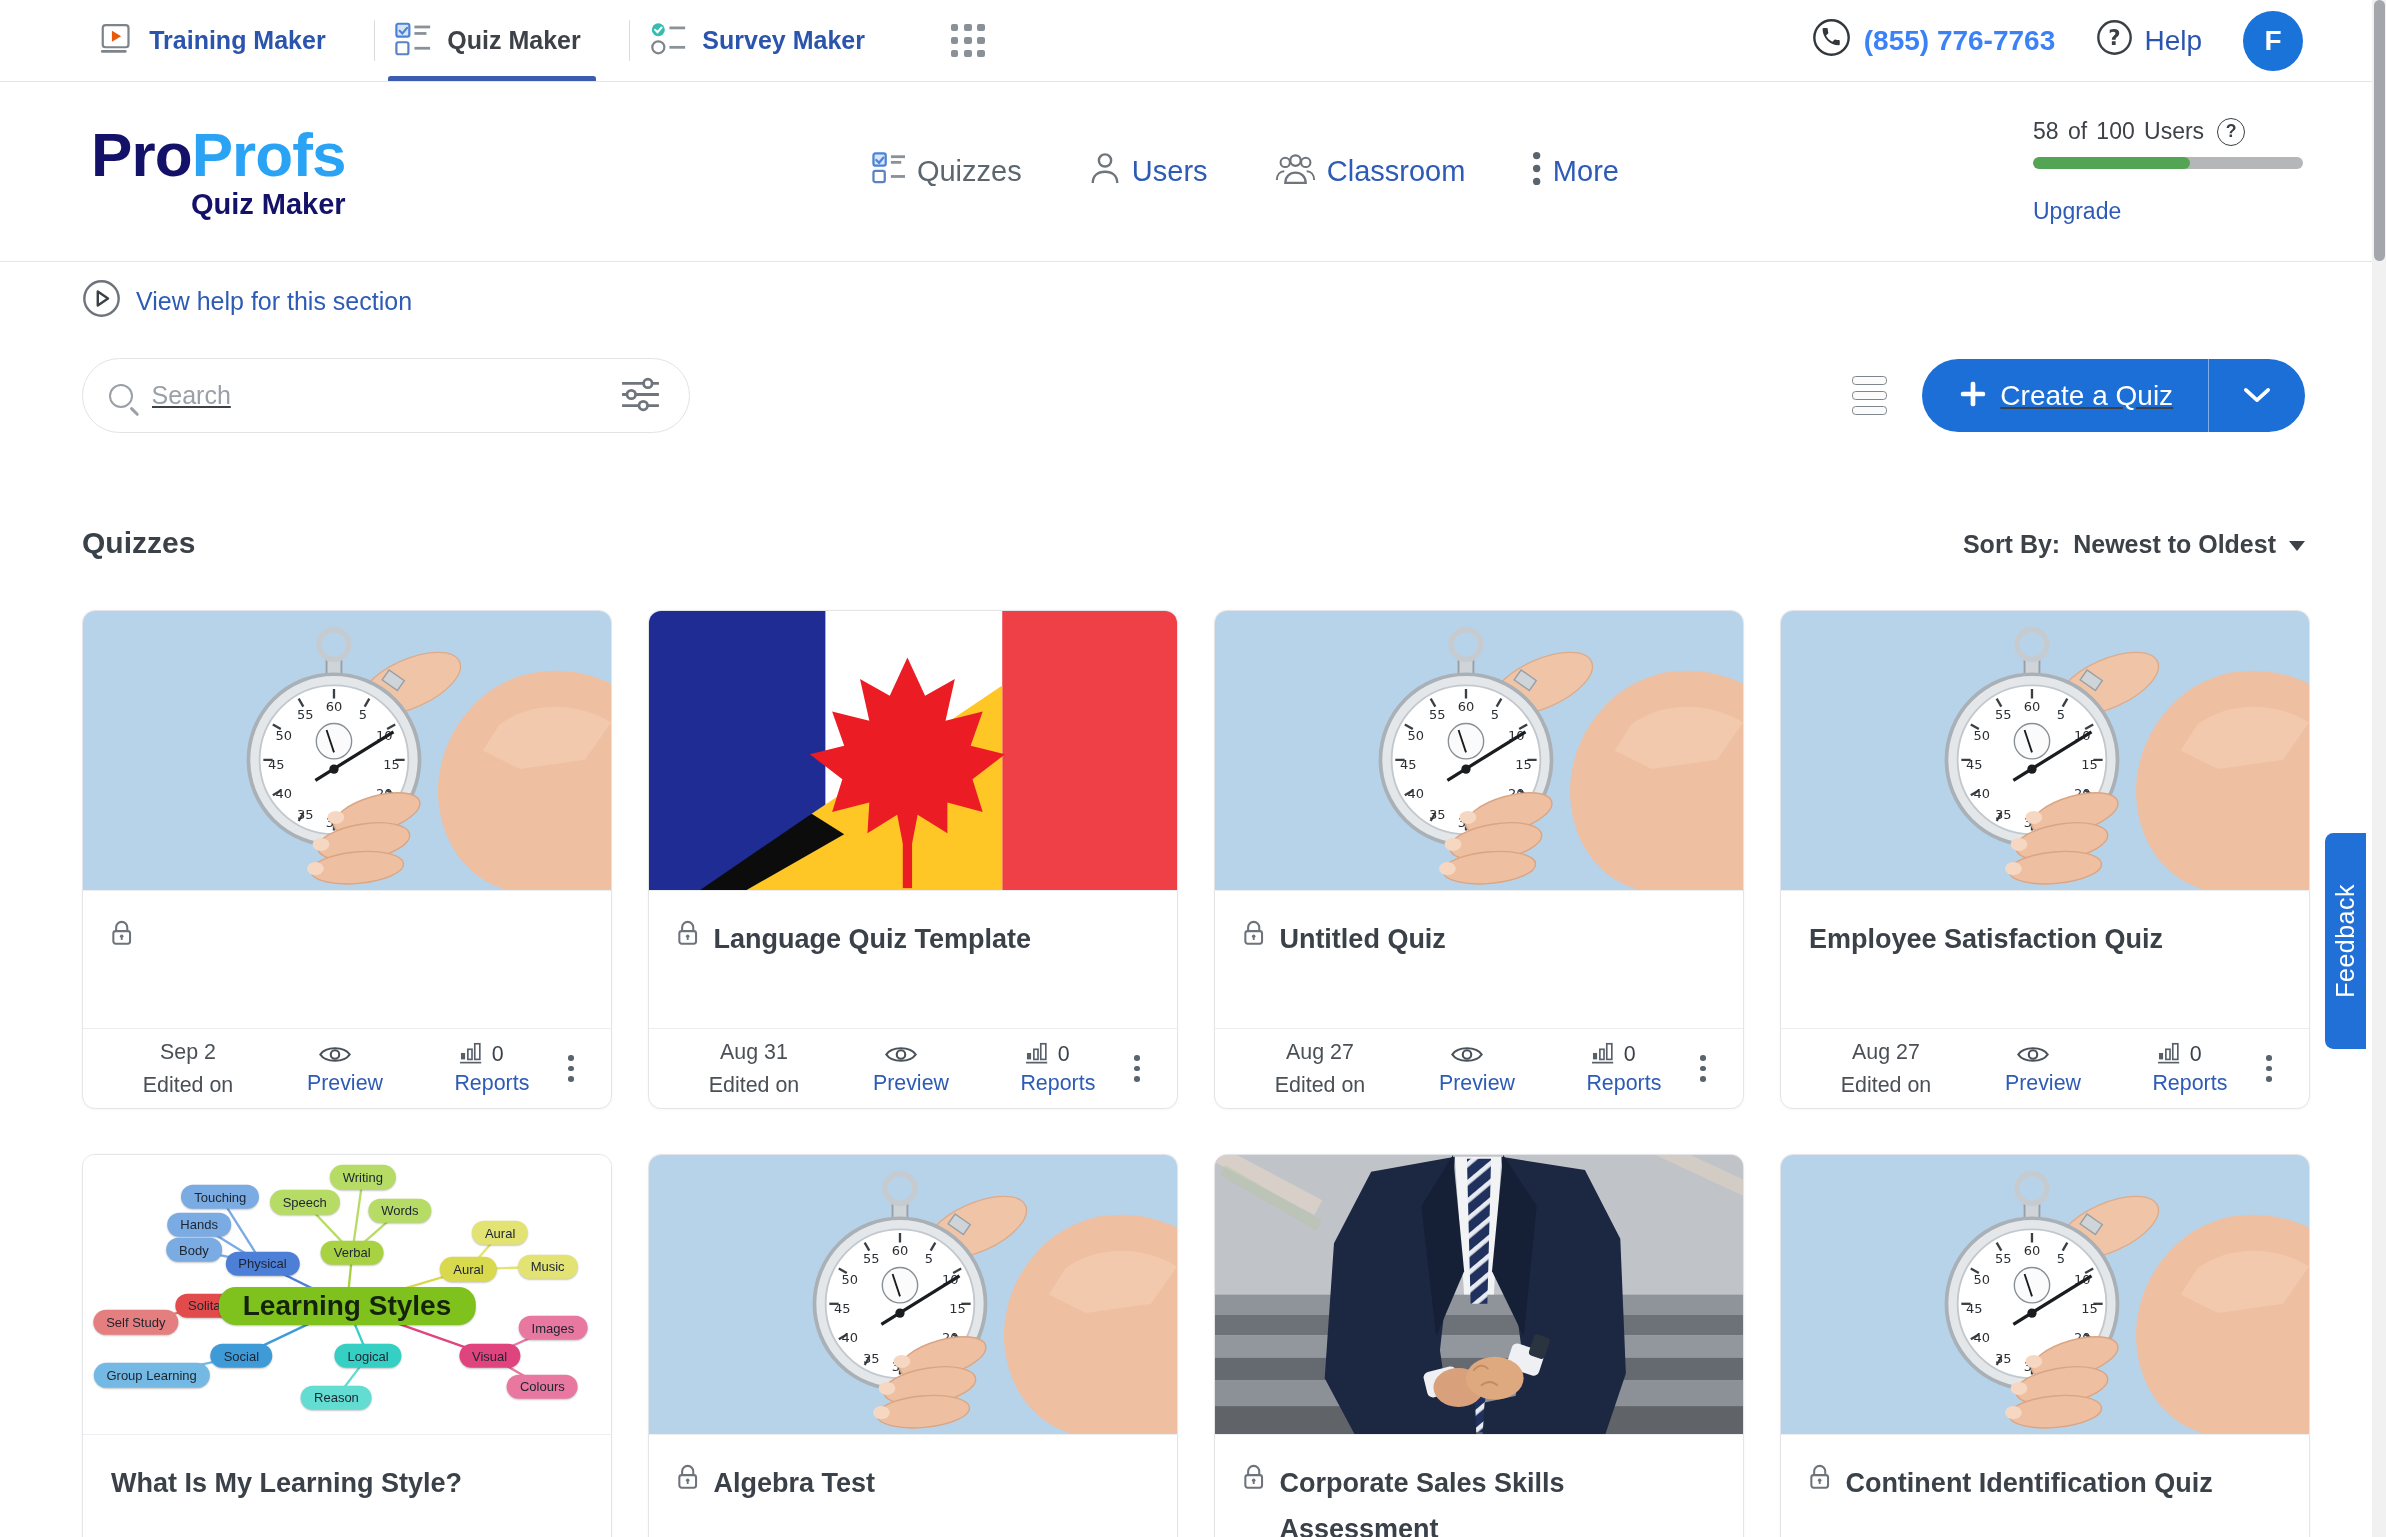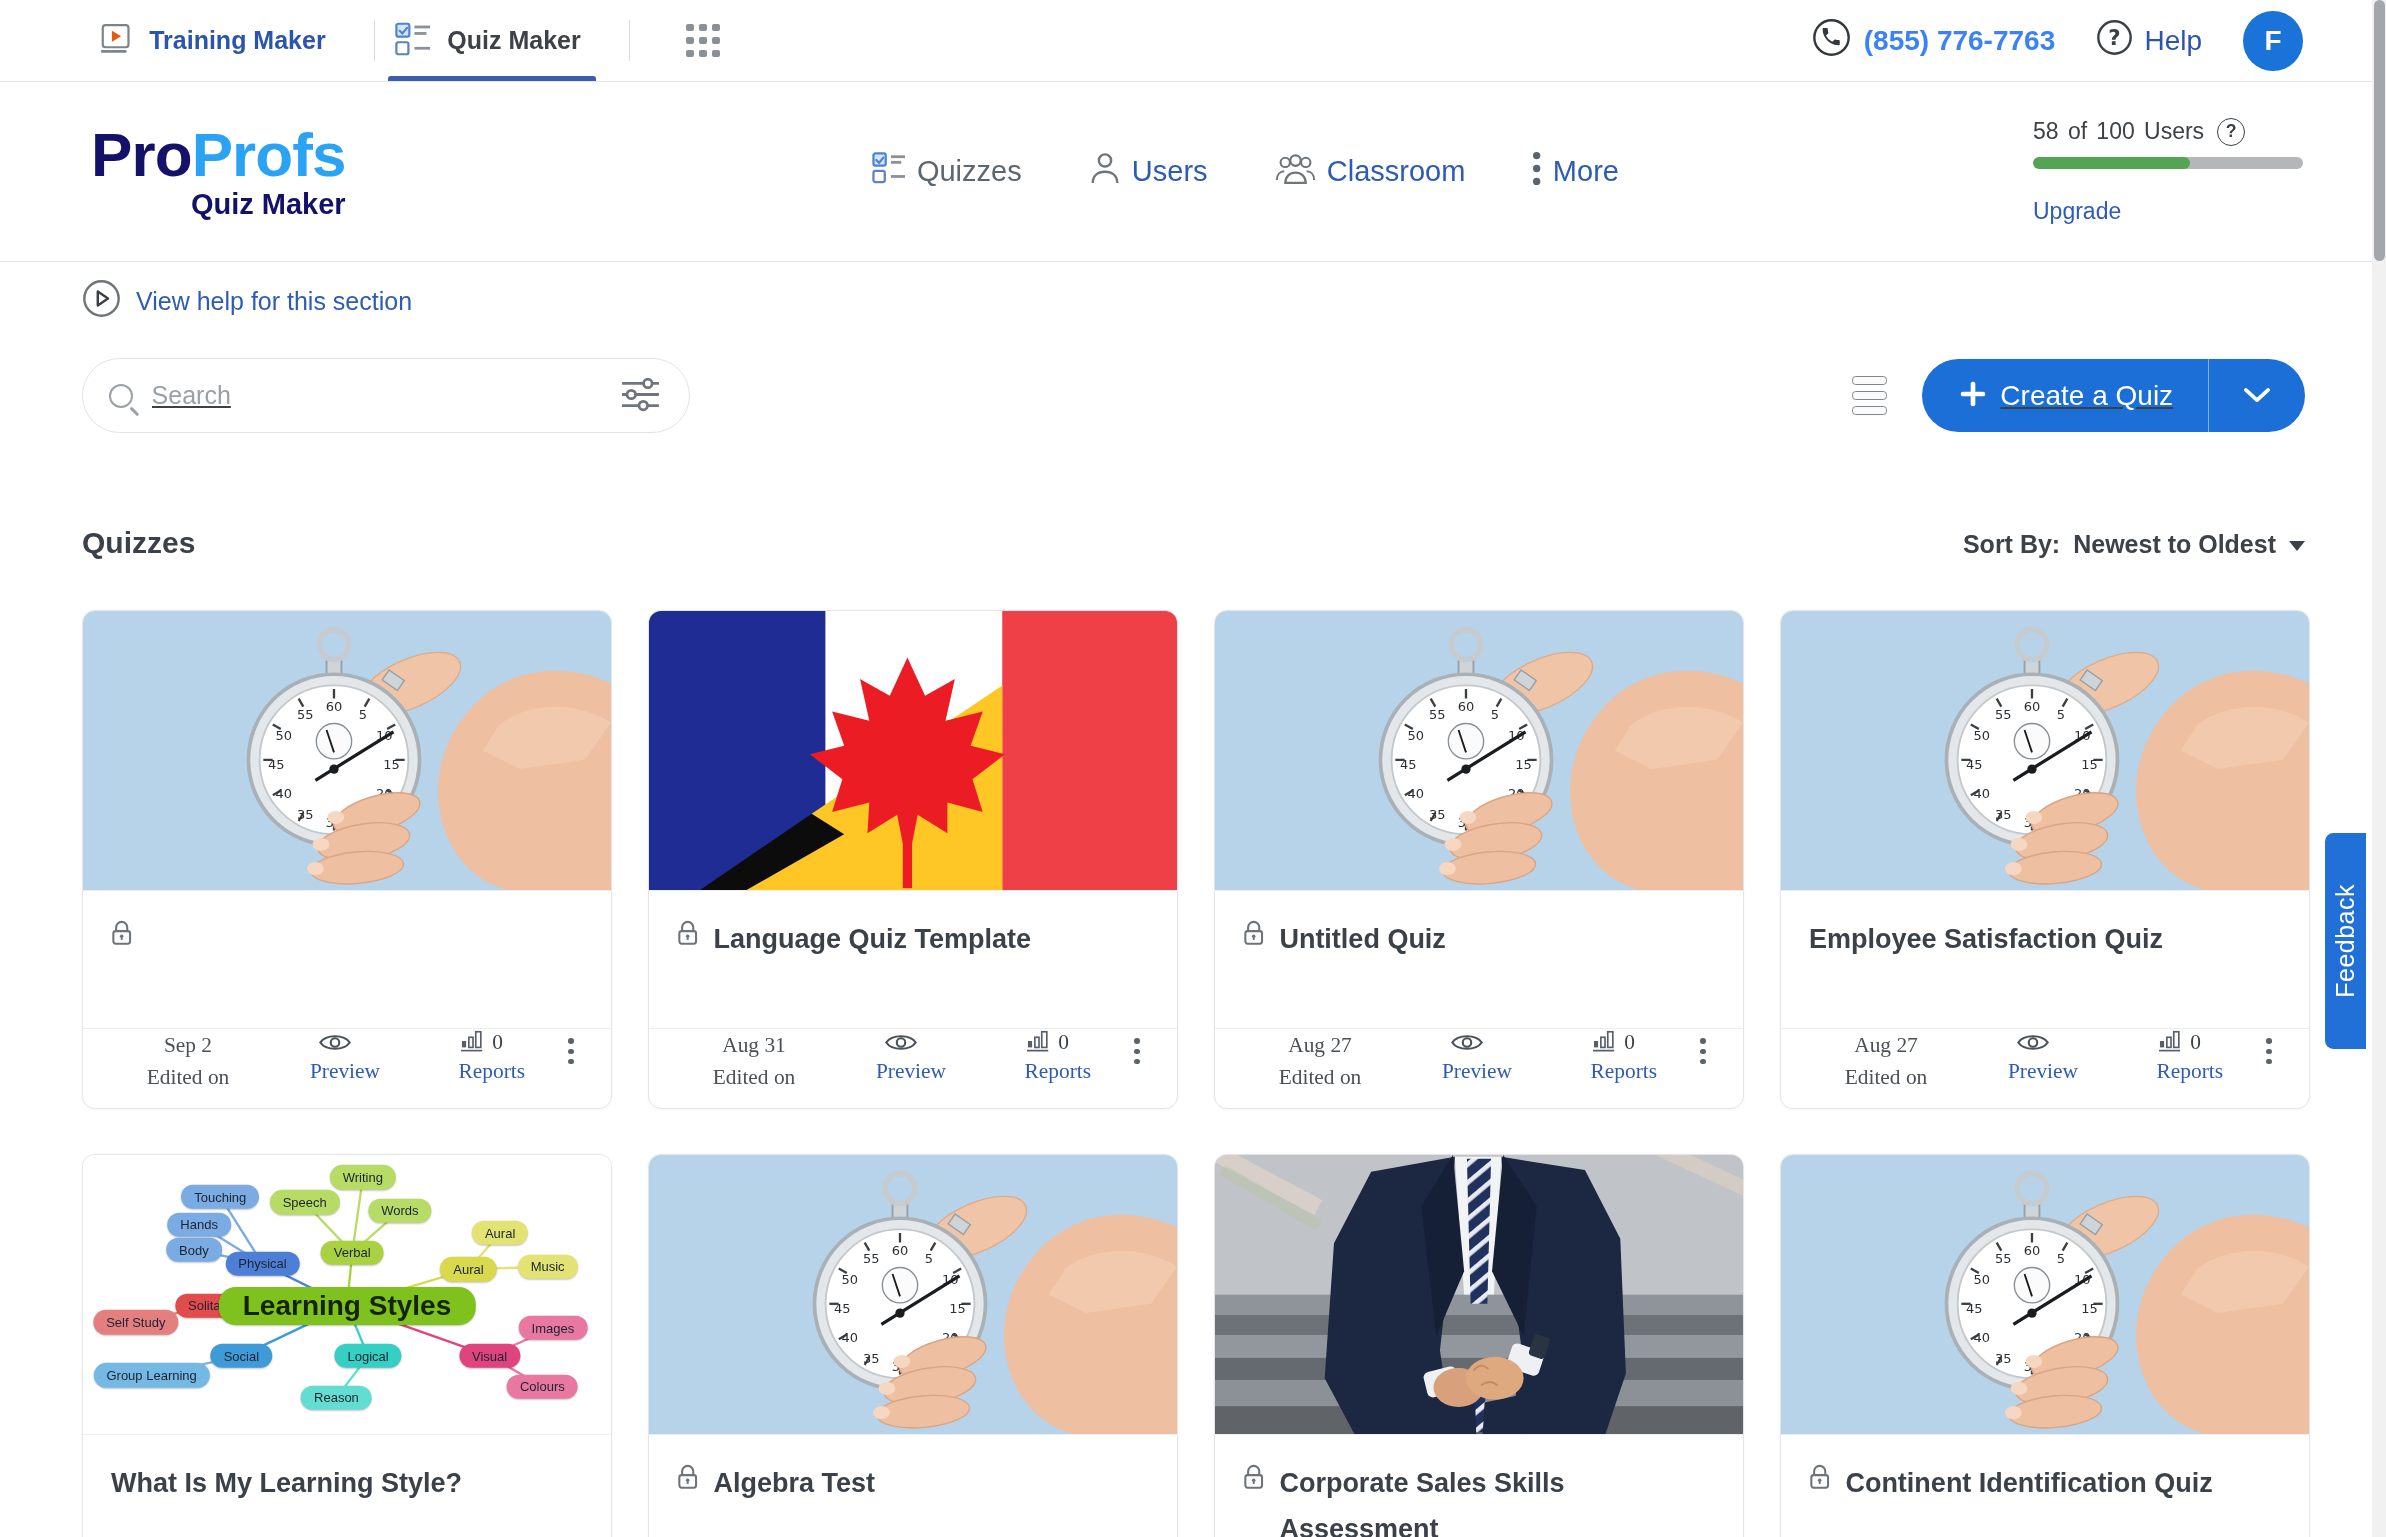--- a/index.html
+++ b/index.html
@@ -88,21 +88,21 @@
   .card { width:530px; height:499px; border:0.9px solid #e3e5e8; border-radius:13px;
     background:#fff; display:flex; flex-direction:column; overflow:hidden;
     box-shadow:0 0.9px 2.8px rgba(0,0,0,.04); }
   .card-img { height:280px; flex:0 0 auto; position:relative; overflow:hidden; cursor:pointer;
     border-bottom:0.9px solid #eceef0; }
   .card-img svg { display:block; width:100%; height:100%; }
   .title-row { padding:26px 28px 5.6px; display:flex; gap:15px; align-items:flex-start; flex:1; }
   .lockwrap { flex:0 0 auto; margin-top:2.8px; }
   .card-title { font-size:27px; font-weight:700; color:#3a4149; line-height:1.7; cursor:pointer; }
   .card-footer { flex:0 0 auto; border-top:0.9px solid #ededed; height:80px; display:flex;
-    align-items:flex-start; padding:0 28px 0 35px;font-family:Liberation Serif, serif; }
+    align-items:center; padding:0 28px 0 35px; }
   .edited { width:140px; text-align:center; font-size:21.4px; color:#4a5056; line-height:1.5; }
   .f-col { width:140px; display:flex; flex-direction:column; align-items:center; gap:3.7px;
     cursor:pointer; }
   .f-col .f-label { font-size:21.4px; color:#2d5bb5;margin-left:20px; }
   .f-top { display:flex; align-items:center; gap:7.5px; height:26px; }
   .rep-count { font-size:21.4px; color:#3a4149; }
   .spacer { flex:1; }
   .kebab { display:flex; flex-direction:column; gap:4.7px; padding:9.3px; cursor:pointer; }
   .kebab i { width:5.6px; height:5.6px; border-radius:50%; background:#5a646d; }
 
@@ -152,20 +152,32 @@
               <path d="M5 9 l3 3 5-6" fill="none" stroke="#4b83d6" stroke-width="2.4" stroke-linecap="round"></path>
               <line x1="21" y1="5" x2="38" y2="5" stroke="#8b9199" stroke-width="3"></line>
               <line x1="21" y1="12" x2="34" y2="12" stroke="#8b9199" stroke-width="3"></line>
               <rect x="1.5" y="21.5" width="13" height="13" rx="2" fill="#fff" stroke="#5b83c0" stroke-width="2.4"></rect>
               <line x1="21" y1="28" x2="38" y2="28" stroke="#8b9199" stroke-width="3"></line>
             </svg>
 </span>
           <span class="p-label">Quiz Maker</span>
         </div>
         <span class="tb-divider"></span>
+        <div class="product">
+          <span>
+  <svg width="37" height="34" viewBox="0 0 40 36">
+              <circle cx="9" cy="8" r="7" fill="#35bdb2"></circle>
+              <path d="M5.5 8 l2.6 2.6 4.4-5" fill="none" stroke="#fff" stroke-width="2.2" stroke-linecap="round"></path>
+              <line x1="21" y1="6" x2="38" y2="6" stroke="#8b9199" stroke-width="3"></line>
+              <circle cx="9" cy="27" r="6.5" fill="#fff" stroke="#7d848b" stroke-width="2.4"></circle>
+              <line x1="21" y1="27" x2="38" y2="27" stroke="#8b9199" stroke-width="3"></line>
+            </svg>
+</span>
+          <span class="p-label">Survey Maker</span>
+        </div>
       </div>
     <span class="waffle">
       <i></i>
         <i></i>
         <i></i>
         <i></i>
         <i></i>
         <i></i>
         <i></i>
         <i></i>

